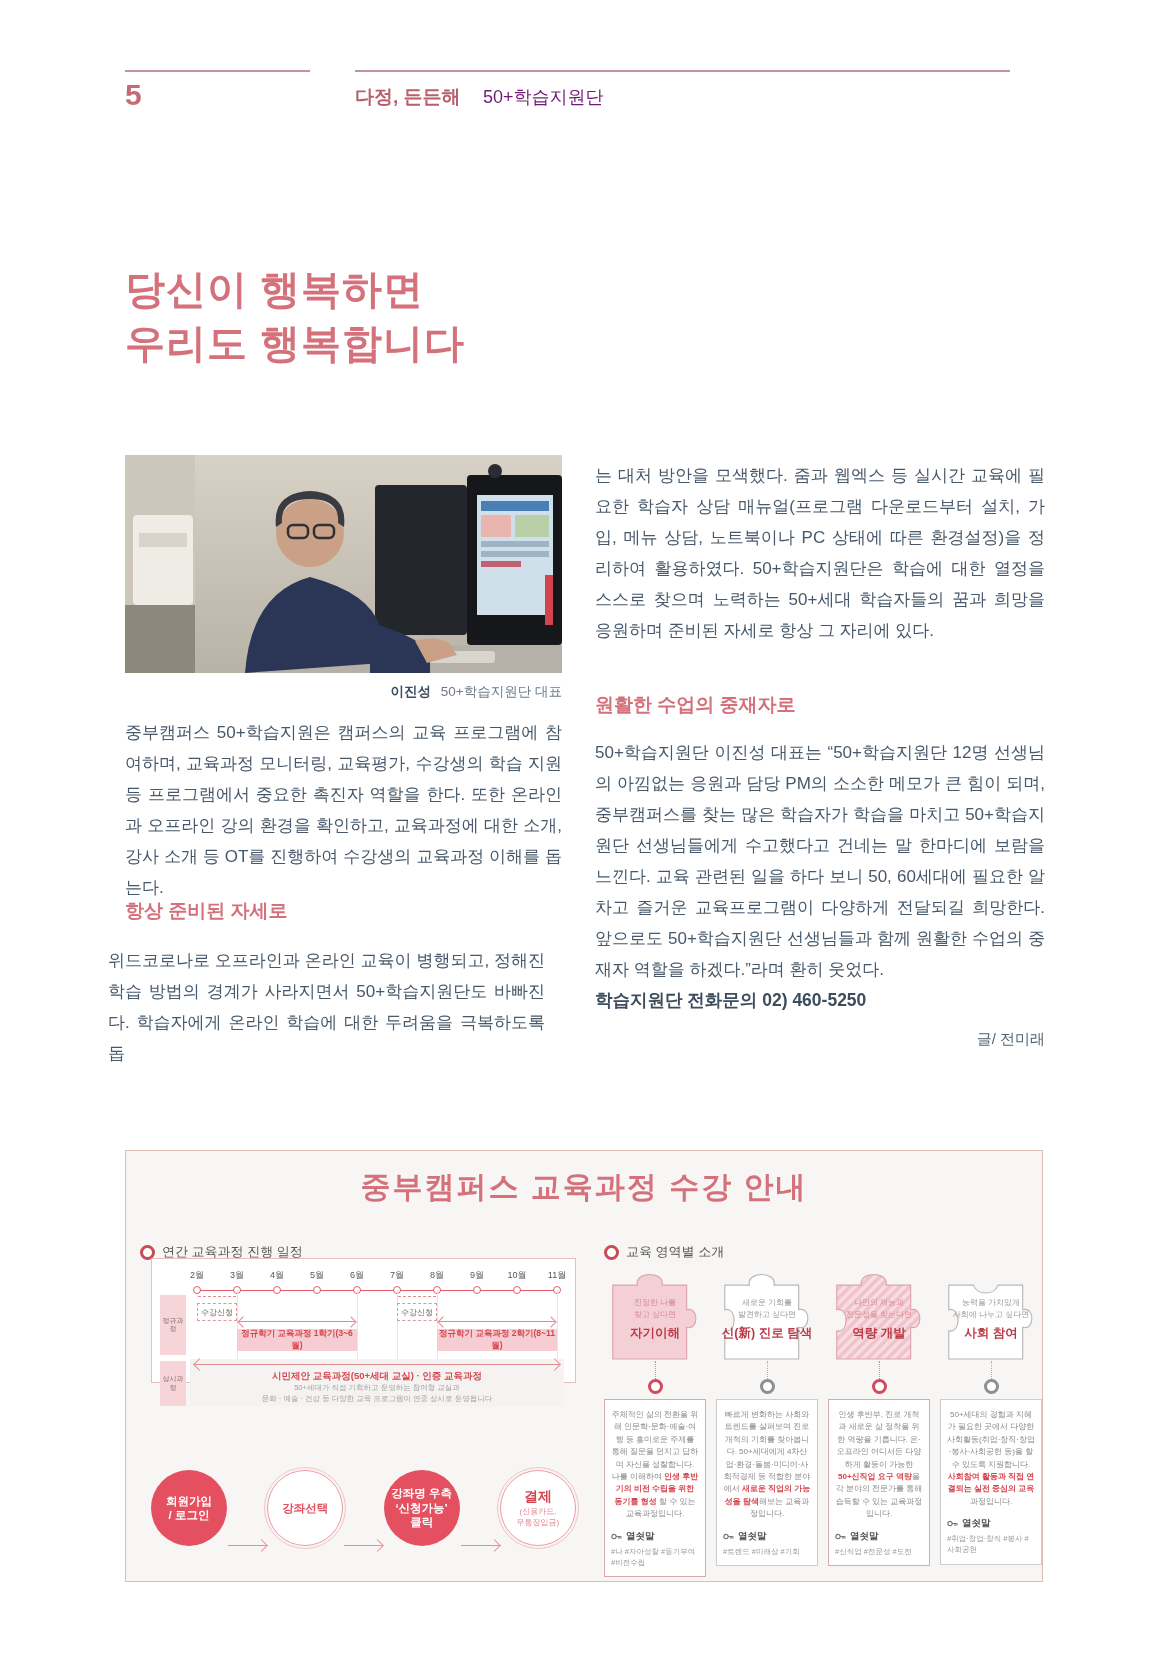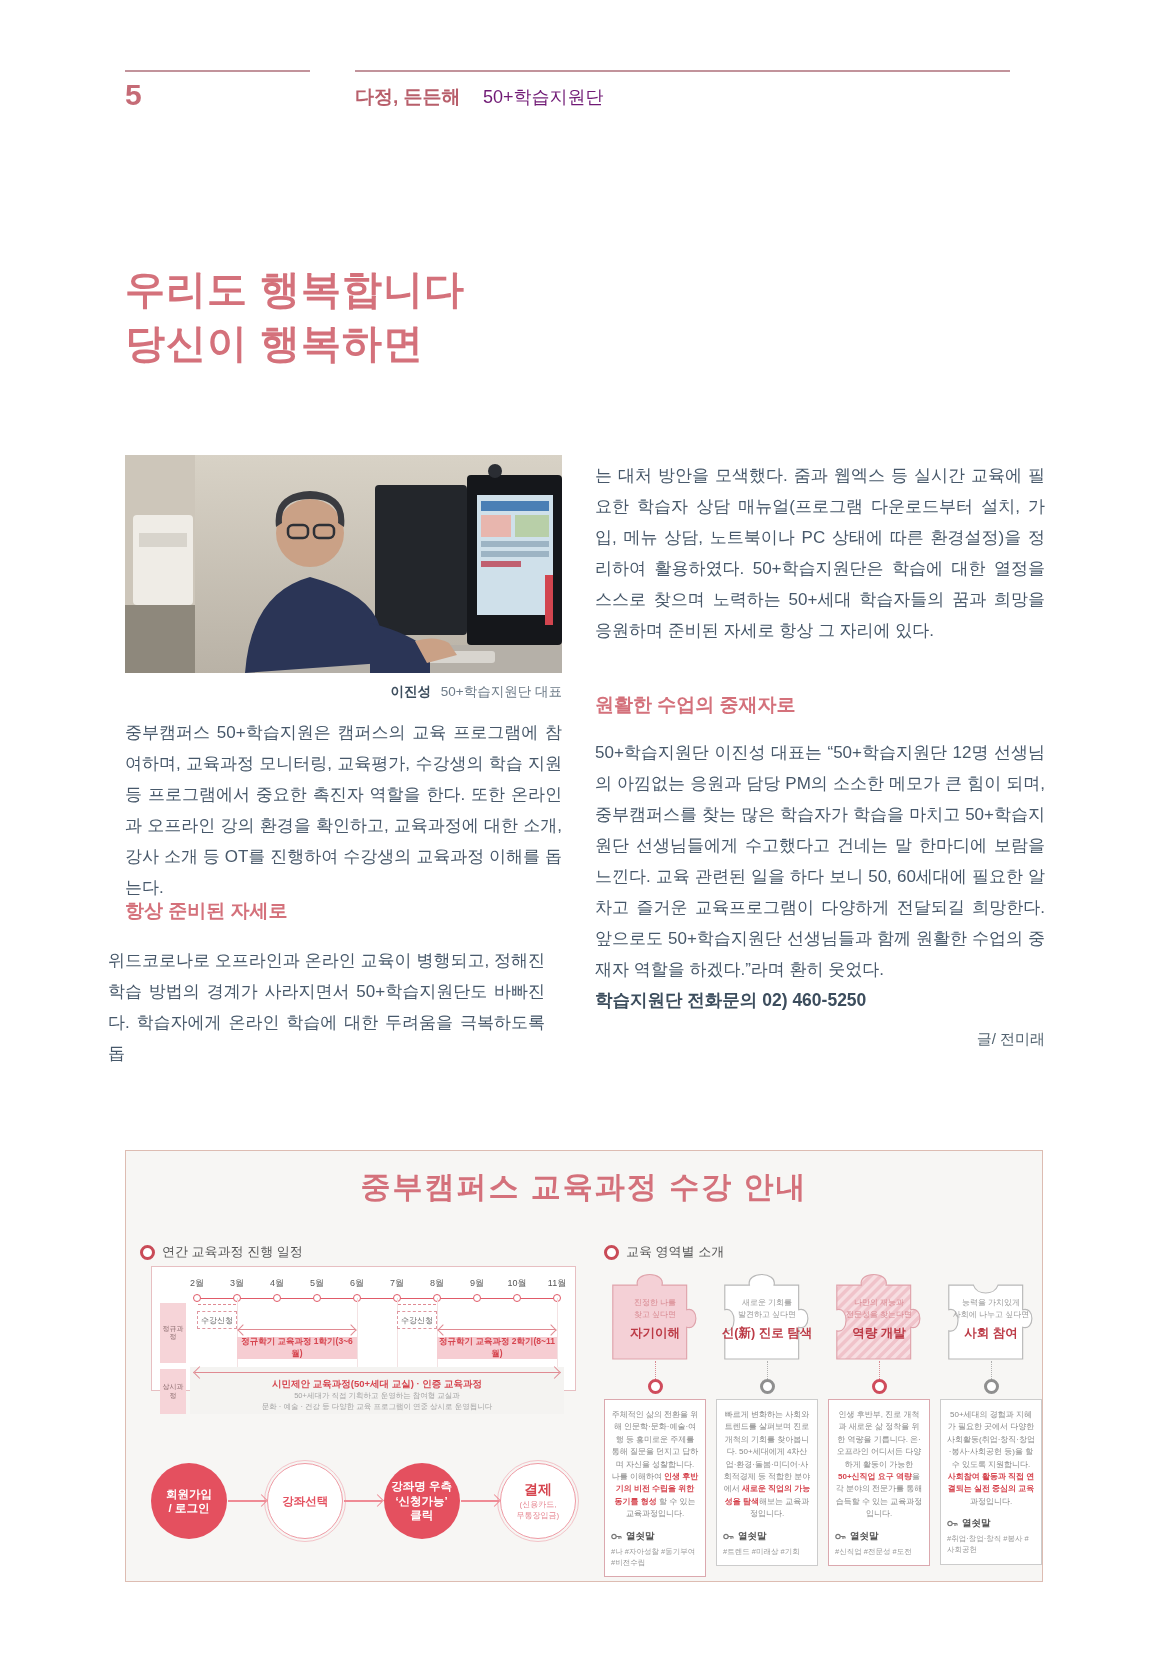--- a/index.html
+++ b/index.html
@@ -24,21 +24,21 @@
 
   .photo{position:absolute;left:125px;top:455px;width:437px;height:218px;overflow:hidden;background:#c9c3b8;}
 
   
   .gbox{position:absolute;left:125px;top:1150px;width:918px;height:432px;background:#f7f6f4;border:1px solid #ddbcb2;box-sizing:border-box;}
   .gtitle{position:absolute;left:0;top:16px;width:100%;text-align:center;font-size:30px;font-weight:bold;color:#d4717b;letter-spacing:2px;}
   .glabel{position:absolute;font-size:13px;color:#555;display:flex;align-items:center;gap:7px;}
   .ringdot{width:9px;height:9px;border:3px solid #c94b57;border-radius:50%;background:#fff;display:inline-block;}
 
   
-  .panel{position:absolute;left:25px;top:115px;width:425px;height:125px;background:#fff;border:1px solid #e7bfc2;box-sizing:border-box;}
+  .panel{position:absolute;left:25px;top:107px;width:425px;height:125px;background:#fff;border:1px solid #e7bfc2;box-sizing:border-box;}
   .months{position:absolute;left:33px;top:10px;width:384px;display:flex;justify-content:space-between;}
   .months span{width:24px;text-align:center;font-size:9px;color:#555;}
   .tline{position:absolute;left:45px;top:31px;width:360px;height:1px;background:#e05a68;}
   .trings{position:absolute;left:41px;top:27px;width:368px;display:flex;justify-content:space-between;}
   .trings i{width:8px;height:8px;box-sizing:border-box;border:1.5px solid #e05a68;background:#fff;border-radius:50%;}
   .gl{position:absolute;top:31px;width:1px;height:116px;background:#f3e2e3;}
   .rowblock{position:absolute;left:8px;width:26px;background:#f6d4d8;display:flex;align-items:center;justify-content:center;font-size:7px;color:#8a6b6e;text-align:center;line-height:1.2;}
   .apply{position:absolute;height:18px;box-sizing:border-box;border:1px dashed #df97a0;background:#fff;font-size:8px;color:#666;display:flex;align-items:center;justify-content:center;}
   .darrow{position:absolute;top:-8px;left:0;right:0;border-top:1px dashed #e08a92;}
   .term{position:absolute;height:22px;background:#f6cdd2;font-size:8.5px;font-weight:bold;color:#d6454f;display:flex;align-items:center;justify-content:center;text-align:center;}
@@ -48,21 +48,21 @@
   .sparrow::after{right:0;border-right:1px solid #e08a92;border-top:1px solid #e08a92;transform:rotate(45deg);}
   .always{position:absolute;left:38px;top:100px;width:374px;height:47px;background:#f4f3f1;text-align:center;}
   .aarrow{position:absolute;top:5px;left:5px;right:5px;height:1px;background:#e08a92;}
   .aarrow::before,.aarrow::after{content:'';position:absolute;top:-4px;width:8px;height:8px;}
   .aarrow::before{left:0;border-left:1px solid #e08a92;border-bottom:1px solid #e08a92;transform:rotate(45deg);}
   .aarrow::after{right:0;border-right:1px solid #e08a92;border-top:1px solid #e08a92;transform:rotate(45deg);}
   .always .t{margin-top:11px;font-size:9.5px;font-weight:bold;color:#d6454f;}
   .always .d{font-size:7.5px;color:#a3a3a3;line-height:1.45;}
 
   
-  .flow{position:absolute;left:25px;top:305px;width:425px;height:90px;display:flex;align-items:center;justify-content:space-between;}
+  .flow{position:absolute;left:25px;top:305px;width:425px;height:90px;display:flex;align-items:flex-end;justify-content:space-between;}
   .fc{width:76px;height:76px;border-radius:50%;display:flex;flex-direction:column;align-items:center;justify-content:center;text-align:center;box-sizing:border-box;line-height:1.25;}
   .fc.solid{background:#e4505f;color:#fff;font-size:11.5px;font-weight:bold;}
   .fc.outline{background:#fff;border:1.5px solid #ef9aa4;outline:1px solid #f3c3c8;outline-offset:2px;color:#e4505f;font-size:11.5px;font-weight:bold;}
   .fc .big{font-size:14px;font-weight:bold;color:#d6454f;}
   .fc .sub{font-size:8px;color:#e78893;font-weight:normal;line-height:1.4;}
   .farr{position:relative;width:38px;height:1.5px;background:#ef8b95;}
   .farr::after{content:'';position:absolute;right:0;top:-4px;width:8px;height:8px;border-top:1.5px solid #ef8b95;border-right:1.5px solid #ef8b95;transform:rotate(45deg);}
 
   
   .dcol{position:absolute;top:118px;width:102px;}
@@ -84,22 +84,22 @@
 </head>
 <body>
 
 <div class="topline" style="left:125px;width:185px;"></div>
 <div class="topline" style="left:355px;width:655px;"></div>
 <div class="pagenum">5</div>
 <div class="sec-bold">다정, 든든해</div>
 <div class="sec-sub">50+학습지원단</div>
 
 <div class="title">
+  <div>당신이 행복하면</div>
   <div>우리도 행복합니다</div>
-  <div>당신이 행복하면</div>
 </div>
 
 <div class="photo">
   <svg width="437" height="218" viewBox="0 0 437 218">
     <defs>
       <linearGradient id="wallg" x1="0" y1="0" x2="0" y2="1">
         <stop offset="0" stop-color="#d8d2c6"></stop>
           <stop offset="1" stop-color="#b9b2a6"></stop>
       </linearGradient>
     </defs>

